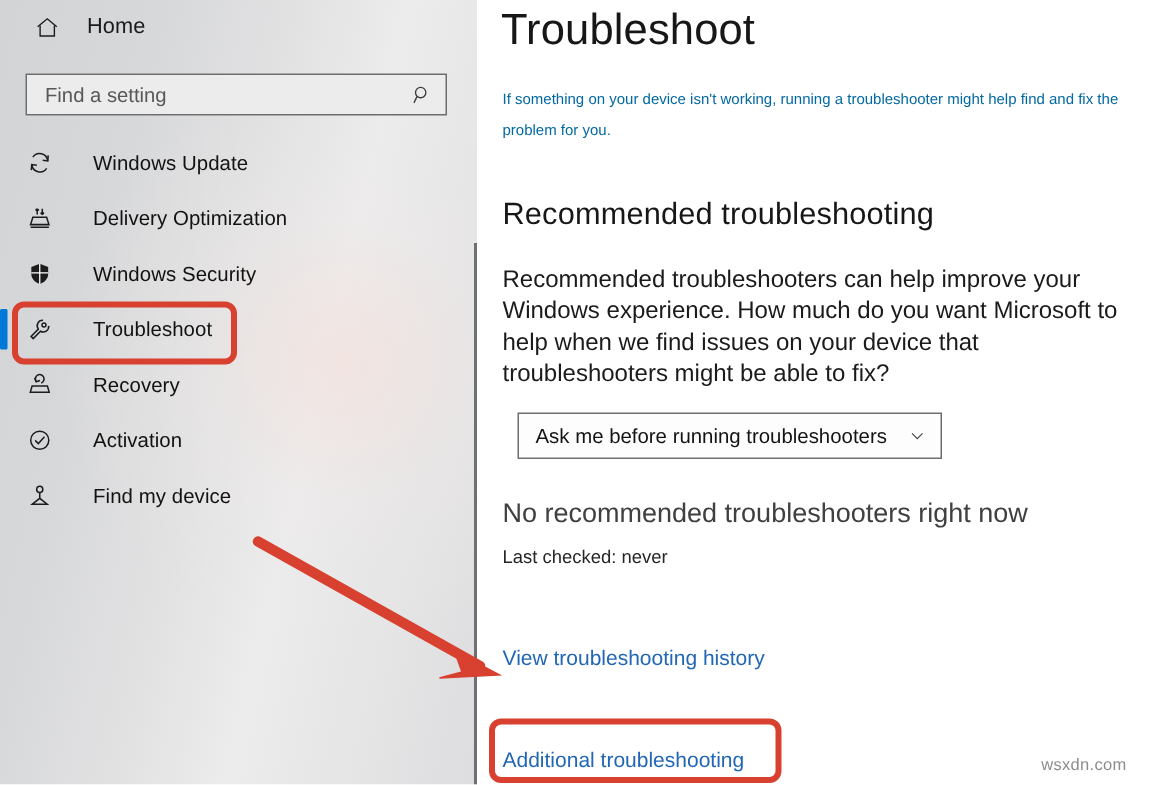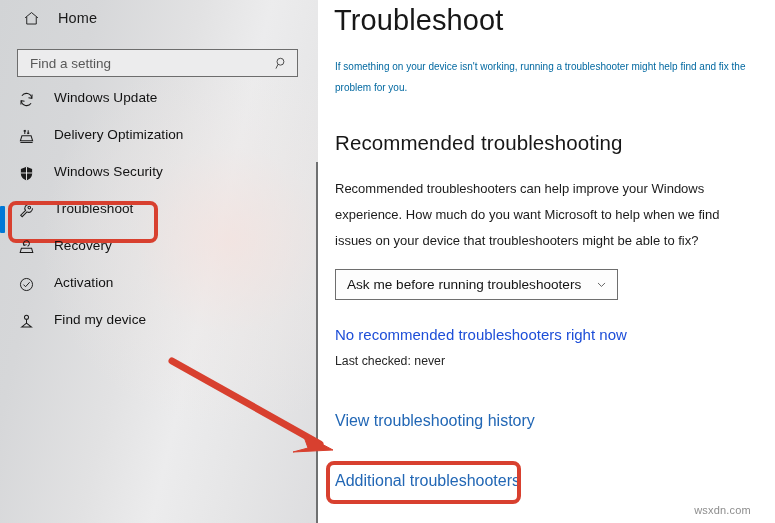--- a/index.html
+++ b/index.html
@@ -81,24 +81,24 @@
     letter-spacing: .1px;
   }
 
   .nav-list {
     margin-top: 13px;
     position: relative;
   }
   .nav-item {
     position: relative;
     display: flex;
-    align-items: flex-start;
+    align-items: center;
     height: 37px;
     padding-left: 17px;
-    gap: 18px;
+    gap: 26px;
     cursor: default;
   }
   .nav-icon {
     width: 19px; height: 19px;
     flex: 0 0 19px;
     display: flex; align-items: center; justify-content: center;
     color: #1c1c1c;
   }
   .nav-label {
     font-size: 13.6px;
@@ -168,61 +168,62 @@
     margin: 33px 0 0 9px;
     font-size: 20.5px;
     color: #171717;
     font-weight: normal;
     letter-spacing: .1px;
   }
 
   .body-copy {
     margin: 21px 0 4px 9px;
     width: 414px;
-    font-size: 13px;
-    line-height: 26px;
+    font-size: 16px;
+    line-height: 21px;
     color: #1b1b1b;
   }
 
   .dropdown {
-    margin: 15px 0 0 9px;
+    margin: 15px 0 0 19px;
     width: 283px;
     height: 31px;
     border: 1px solid #6e6e6e;
     background: #fdfdfd;
     display: flex;
     align-items: center;
     padding: 0 9px 0 11px;
     cursor: default;
   }
   .dropdown-value {
     flex: 1;
     font-size: 13.6px;
     color: #141414;
     white-space: nowrap;
   }
   .chevron { width: 14px; height: 14px; color: #4a4a4a; display:flex; align-items:center; justify-content:center; }
 
   .status-line {
     margin: 26px 0 0 9px;
-    font-size: 15px;
-    color: #1d4ed8;
+    font-size: 18px;
+    color: #404040;
   }
   .status-sub {
     margin: 11px 0 0 9px;
     font-size: 12.3px;
     color: #262626;
   }
 
   .link {
     display: inline-block;
-    font-size: 16px;
+    font-size: 14px;
     color: #2267b5;
     text-decoration: none;
     cursor: pointer;
+    margin-top: 8px;
   }
   .link-history { margin: 44px 0 0 9px; }
 
   .link-additional-wrap {
     position: relative;
     margin: 42px 0 0 9px;
     display: inline-block;
   }
   .link-additional-wrap::after {
     content: "";
@@ -385,21 +386,21 @@
     </div>
 
     <div class="status-line">No recommended troubleshooters right now</div>
     <div class="status-sub">Last checked: never</div>
 
     <div class="link-history">
       <a class="link" href="#">View troubleshooting history</a>
     </div>
 
     <div class="link-additional-wrap">
-      <a class="link" href="#">Additional troubleshooters</a>
+      <a class="link" href="#">Additional troubleshooting</a>
     </div>
 
     <div class="watermark">wsxdn.com</div>
   </div>
 
   <svg class="arrow-overlay" viewBox="0 0 775 523">
     <g stroke="#d8402f" fill="#d8402f">
       <line x1="172" y1="361" x2="320" y2="444" stroke-width="7" stroke-linecap="round"></line>
       <polygon points="333,450 303,434 308,448 293,452"></polygon>
     </g>

